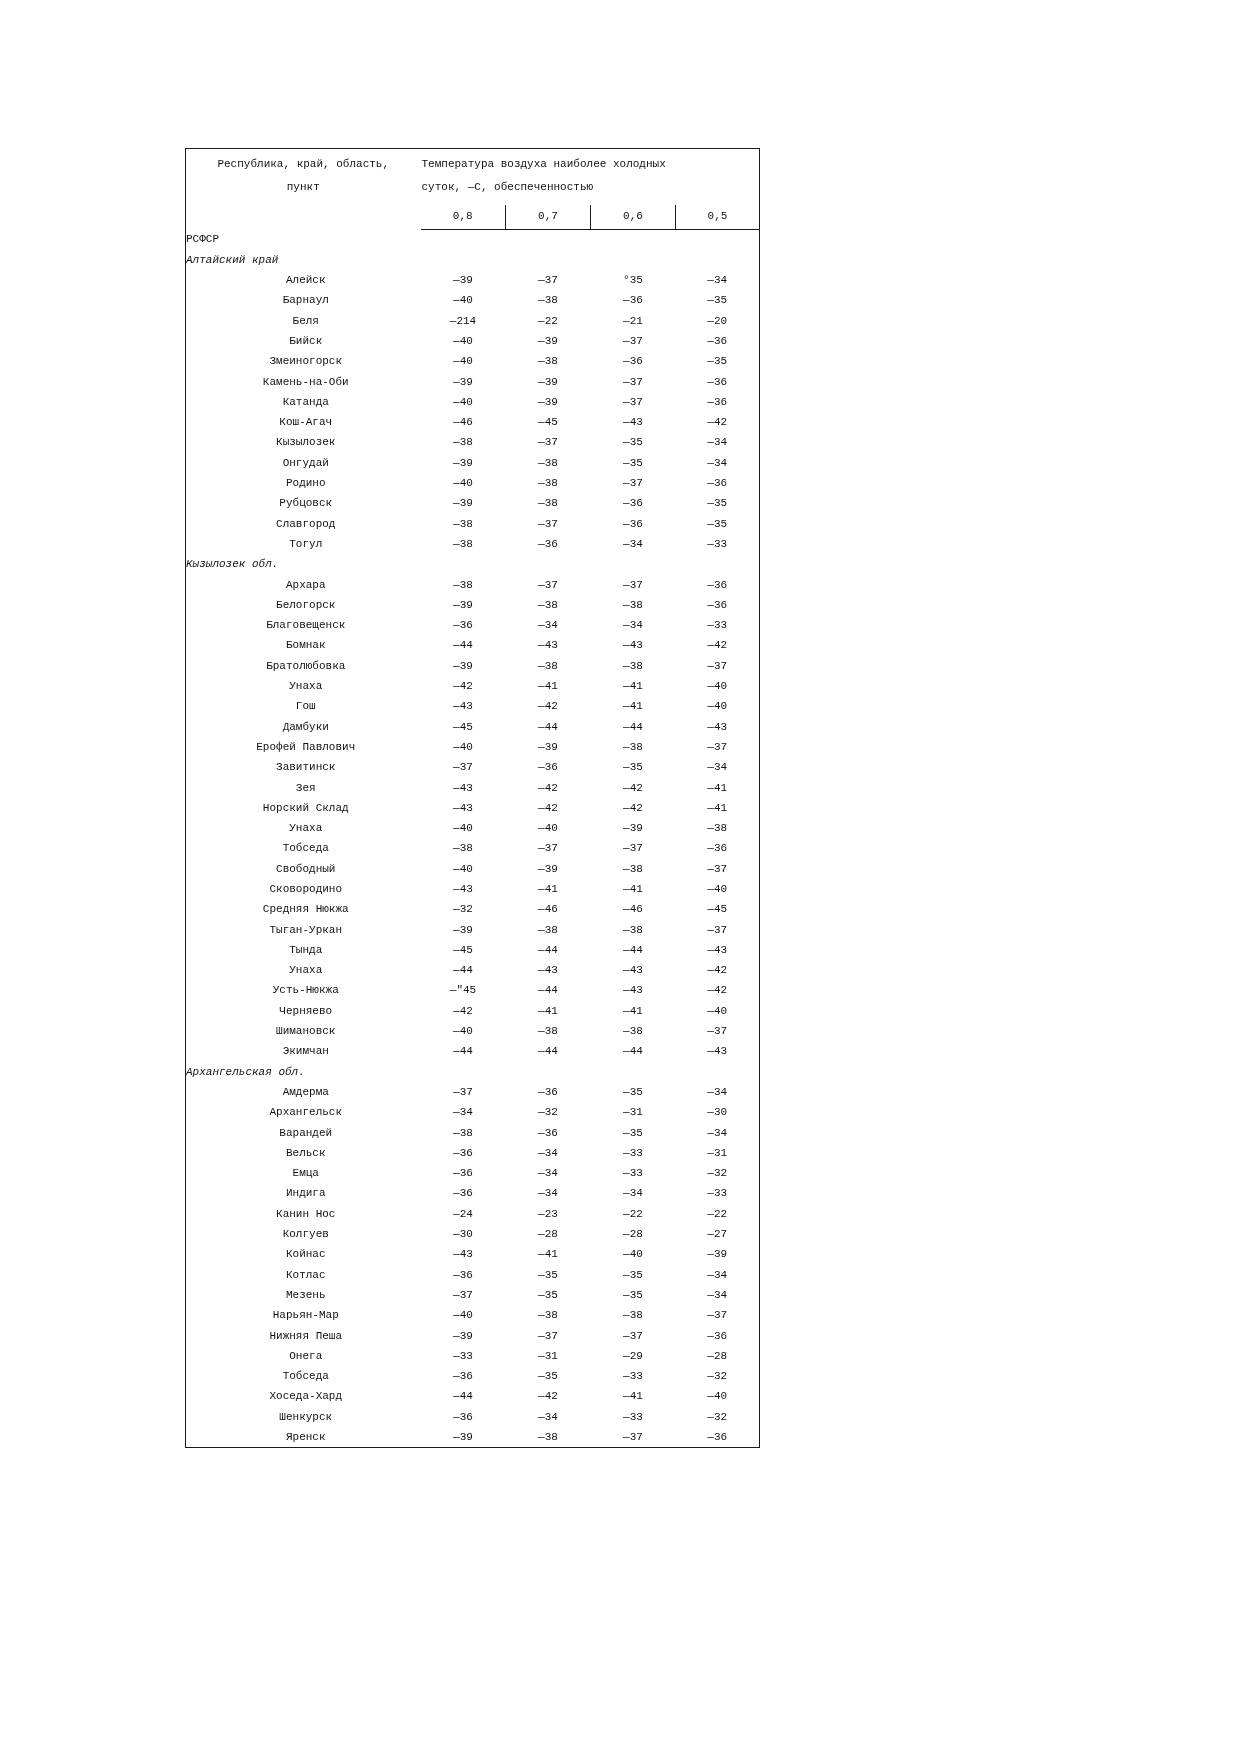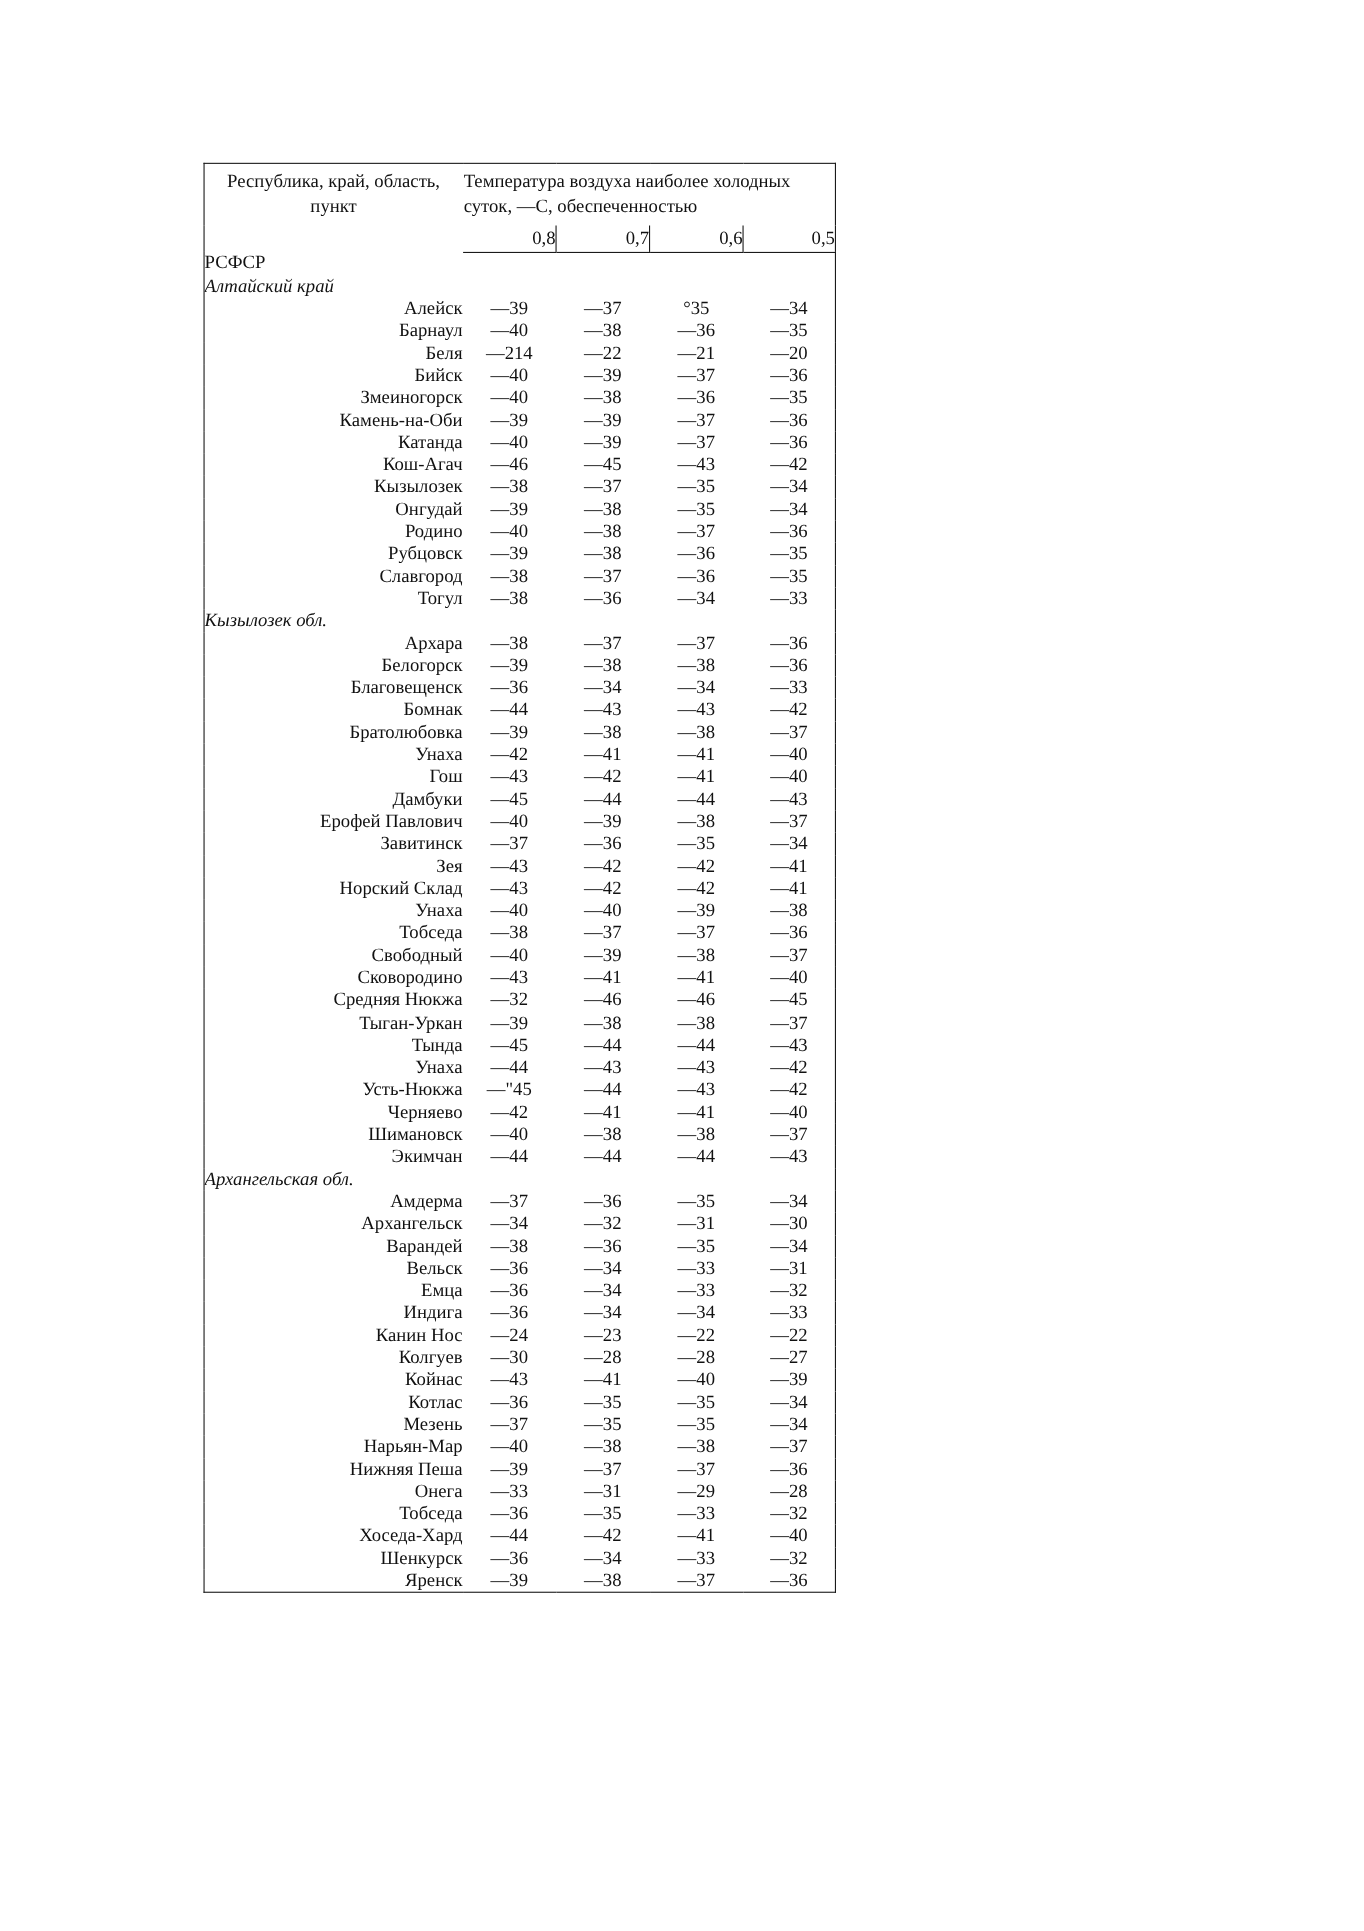--- a/index.html
+++ b/index.html
@@ -15,22 +15,22 @@
     font-family: "Liberation Serif", serif;
     color: #111111;
   }
   table.temp-table {
     position: absolute;
     left: 185px;
     top: 148px;
     width: 574px;
     border-collapse: collapse;
     table-layout: fixed;
-    font-family: Liberation Serif, serif;
-    font-size: 17px;
+    font-family: Liberation Mono, monospace;
+    font-size: 11px;
     color: #111111;
   }
   table.temp-table, table.temp-table td {
     border: 0 solid #1a1a1a;
   }
   table.temp-table {
     border-width: 1.5px;
   }
   
   td.c1h {
@@ -45,39 +45,39 @@
   td.c2h {
     border-bottom: 1.5px solid #1a1a1a;
     text-align: left;
     vertical-align: top;
     padding-top: 4px;
     line-height: 23px;
     height: 50px;
   }
   tr.subhead td {
     border-bottom: 1.5px solid #1a1a1a;
-    text-align: right;
+    text-align: center;
     height: 23px;
     line-height: 23px;
     padding: 0;
   }
   tr.subhead td + td {
     border-left: 1.5px solid #1a1a1a;
   }
   
   tbody td {
     height: 20.3px;
     line-height: 20.3px;
     padding: 0;
     vertical-align: middle;
     white-space: nowrap;
     overflow: hidden;
   }
   td.place {
-    text-align: right;
+    text-align: center;
     padding-left: 5px;
   }
   td.sec {
   }
   td.sec.it {
     font-style: italic;
   }
   td.val {
     border-left: 1.5px solid #1a1a1a;
     text-align: center;

